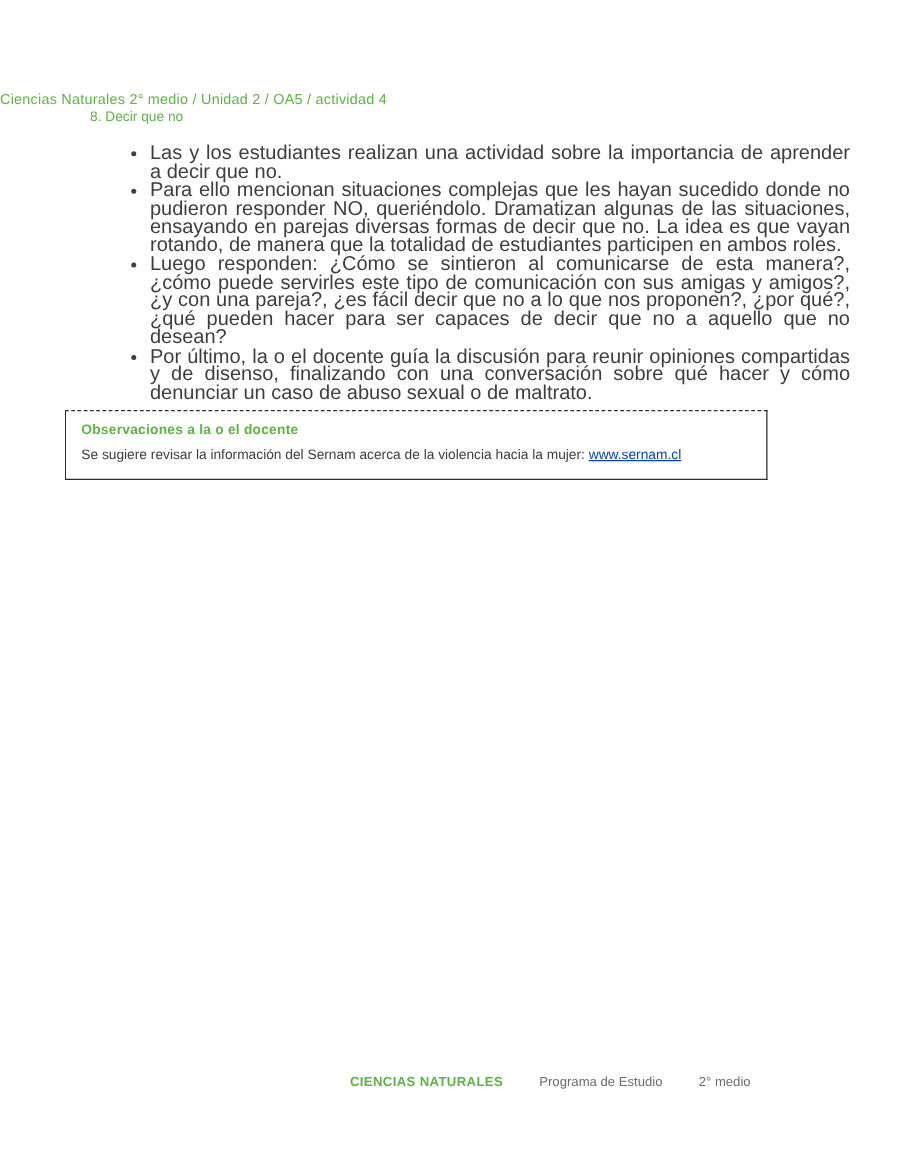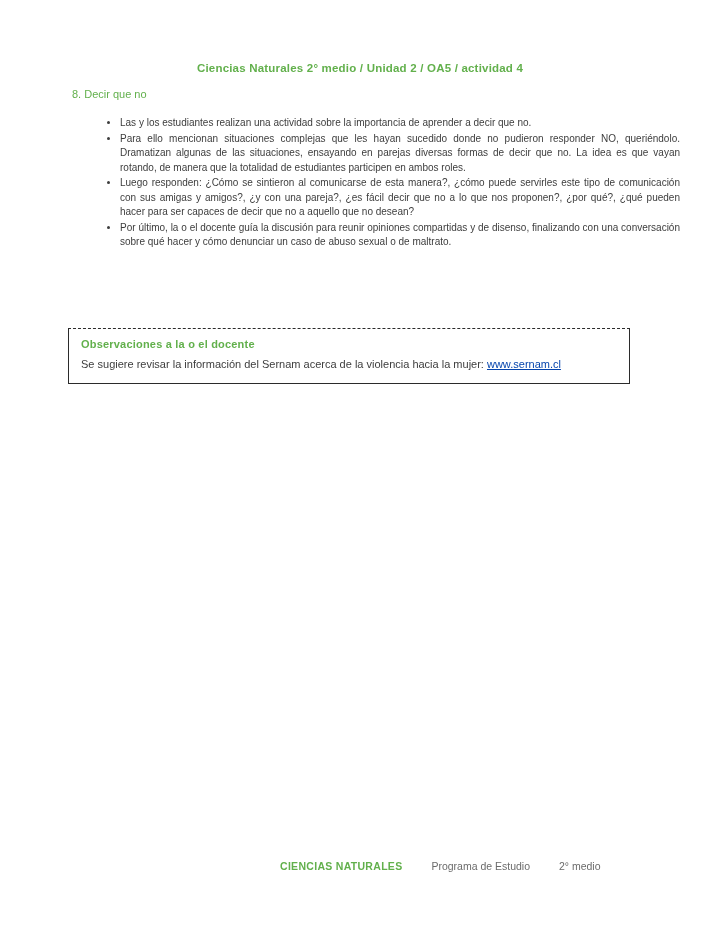--- a/index.html
+++ b/index.html
@@ -13,46 +13,45 @@
     position:relative;
     width:720px;height:932px;
     margin:0 auto;
     background:#ffffff;
     font-family:"Liberation Sans","DejaVu Sans",sans-serif;
     color:var(--text);
     box-shadow:0 0 6px rgba(0,0,0,.25);
     overflow:hidden;
   }
   .breadcrumb{
-    position:absolute;top:62px;left:0;right:0;
-    text-align:center;
+    position:absolute;top:74px;left:0;right:0;
     color:var(--green);
     font-size:11.5px;
-    font-weight:bold;
+    font-weight:normal;
     letter-spacing:.2px;
   }
   .section-heading{
     position:absolute;top:88px;left:72px;
     color:var(--green);
     font-size:11px;
   }
   ul.bullets{
     position:absolute;top:116px;left:86px;
     width:560px;
     margin:0;padding:0 0 0 34px;
     list-style-type:disc;
   }
   ul.bullets li{
-    font-size:10px;
+    font-size:16px;
     line-height:14.5px;
     text-align:justify;
     margin:0 0 1px 0;
   }
   .obs-box{
-    position:absolute;top:328px;left:68px;
+    position:absolute;top:328px;left:52px;
     width:562px;
     border:1px solid #2b2b2b;
     border-top:1px dashed #2b2b2b;
     background:#ffffff;
     padding:9px 12px 12px 12px;
     box-sizing:border-box;
   }
   .obs-title{
     color:var(--green);
     font-size:11px;

